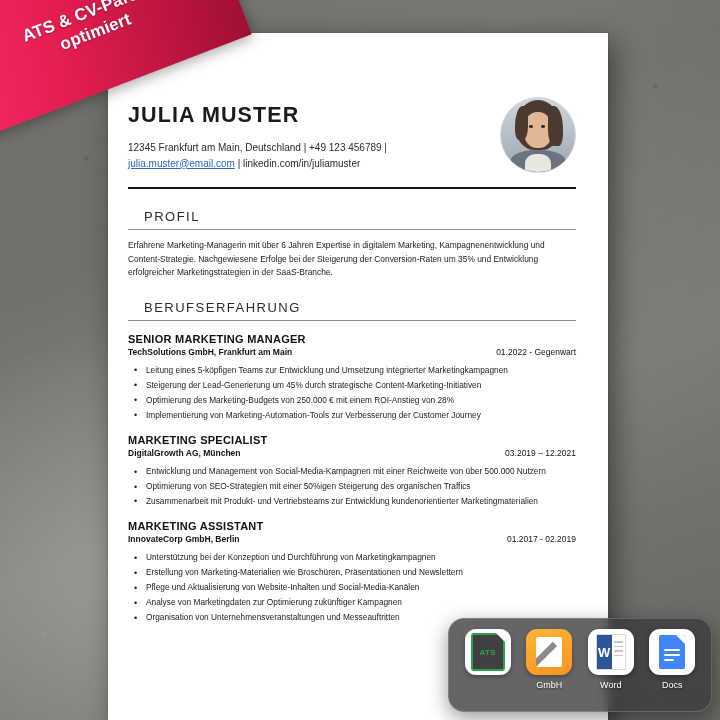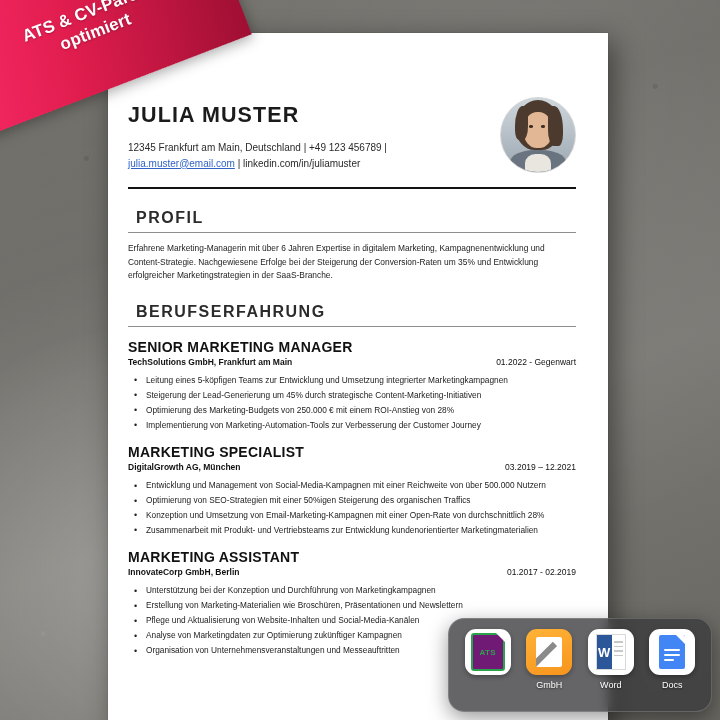--- a/index.html
+++ b/index.html
@@ -170,44 +170,44 @@
   .photo .eye-r { left: 40px; }
 
   .rule-thick {
     border: 0;
     border-top: 2.2px solid #111;
     margin: 14px 0 0 0;
   }
 
   
   .section-title {
-    font-size: 16px;
+    font-size: 13px;
     letter-spacing: 1.5px;
     color: #2b2b2b;
-    font-weight: bold;
-    margin: 20px 0 5px 8px;
+    font-weight: normal;
+    margin: 20px 0 5px 16px;
   }
   .rule-thin {
     border: 0;
     border-top: 1px solid #8e8e8e;
     margin: 0 0 9px 0;
   }
   .profil-text {
     font-size: 8.4px;
     line-height: 1.62;
     color: #222;
     margin: 0;
   }
 
   .job {
     margin-top: 12px;
   }
   .job:first-of-type { margin-top: 4px; }
   .job-title {
-    font-size: 14px;
+    font-size: 11px;
     font-weight: bold;
     letter-spacing: 0.25px;
     color: #111;
     margin: 0 0 2px 0;
   }
   .job-row {
     display: flex;
     justify-content: space-between;
     align-items: baseline;
     gap: 15px;
@@ -313,21 +313,21 @@
     text-align: center;
     text-shadow: 0 1px 2px rgba(0,0,0,0.6);
   }
   .dock-label.empty { visibility: hidden; }
 
   
   .ats-badge {
     width: 30px;
     height: 34px;
     border-radius: 3px;
-    background: #701a75;
+    background: #404040;
     border: 2.5px solid #2aa44a;
     display: flex;
     align-items: center;
     justify-content: center;
     font-size: 8px;
     font-weight: bold;
     color: #2aa44a;
     letter-spacing: 0.3px;
     position: relative;
   }
@@ -502,21 +502,20 @@
 
       <div class="job">
         <div class="job-title">MARKETING SPECIALIST</div>
         <div class="job-row">
           <span class="job-company">DigitalGrowth AG, München</span>
           <span class="job-dates">03.2019 – 12.2021</span>
         </div>
         <ul class="bullets">
           <li>Entwicklung und Management von Social-Media-Kampagnen mit einer Reichweite von über 500.000 Nutzern</li>
           <li>Optimierung von SEO-Strategien mit einer 50%igen Steigerung des organischen Traffics</li>
-          <li>Konzeption und Umsetzung von Email-Marketing-Kampagnen mit einer Open-Rate von durchschnittlich 28%</li>
           <li>Zusammenarbeit mit Produkt- und Vertriebsteams zur Entwicklung kundenorientierter Marketingmaterialien</li>
         </ul>
       </div>
 
       <div class="job">
         <div class="job-title">MARKETING ASSISTANT</div>
         <div class="job-row">
           <span class="job-company">InnovateCorp GmbH, Berlin</span>
           <span class="job-dates">01.2017 - 02.2019</span>
         </div>

